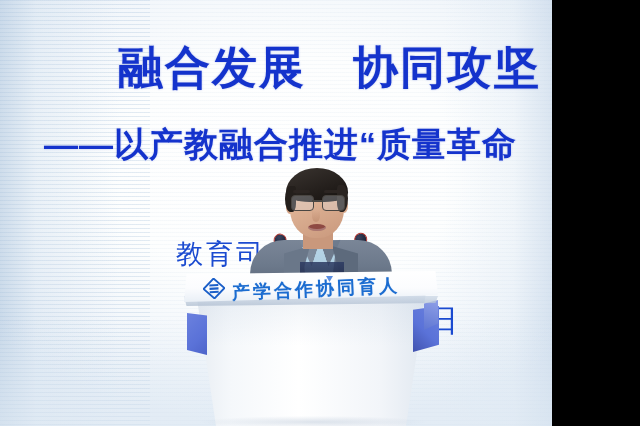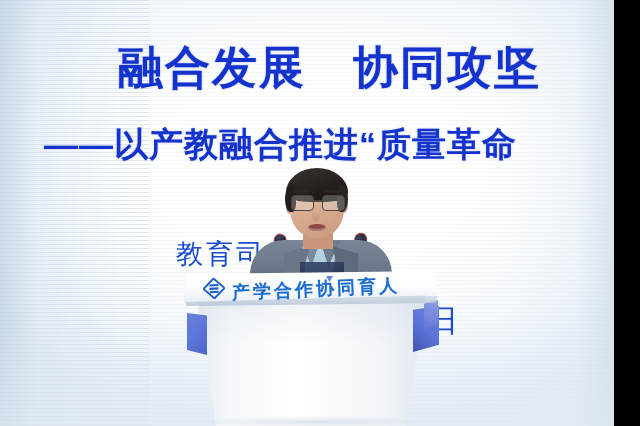--- a/index.html
+++ b/index.html
@@ -2,21 +2,21 @@
 <html><head>
 <meta charset="utf-8">
 <style>
   html, body {
     margin: 0;
     padding: 0;
     background: #000;
   }
   #stage {
     position: relative;
-    width: 614px;
+    width: 552px;
     height: 426px;
     overflow: hidden;
     font-family: "Liberation Sans", "DejaVu Sans", sans-serif;
     background: #ffffff;
   }
 
   
   .screen-base {
     position: absolute;
     inset: 0;

